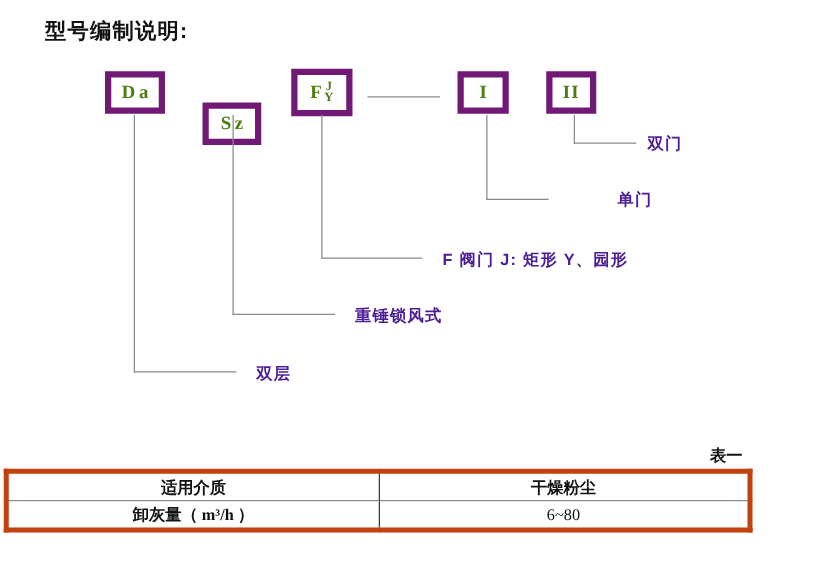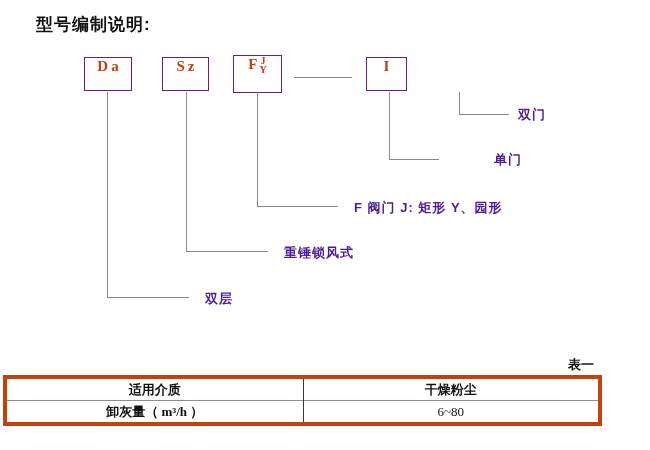--- a/index.html
+++ b/index.html
@@ -26,32 +26,33 @@
   #table-caption {
     position: absolute; left: 568px; top: 356px;
     font-size: 13px; font-weight: 700; color: #111111; text-align: center;
   }
 
   
   .mbox {
     position: absolute;
     top: 57px;
     height: 34px;
-    border: 1px solid #701a75;
+    border: 5px solid #701a75;
     background: #ffffff;
     display: flex;
+    align-items: center;
     justify-content: center;
     font-family: "Liberation Serif", serif;
     font-weight: 700;
     font-size: 15px;
-    color: #c2410c;
+    color: #4d7c0f;
     box-sizing: border-box;
   }
   #box-da { left: 84px;  width: 48px; letter-spacing: 3px; text-indent: 3px; }
-  #box-sz { left: 162px; width: 47px; letter-spacing: 3px; text-indent: 3px; }
+  #box-sz { left: 162px; width: 47px; letter-spacing: 3px; text-indent: 3px; margin-top: 25px; }
   #box-f  { left: 233px; top: 55px; width: 49px; height: 38px; }
   #box-i  { left: 366px; width: 41px; }
   #box-ii { left: 437px; width: 40px; letter-spacing: 1px; }
   .fstack {
     display: flex;
     flex-direction: column;
     align-items: center;
     font-size: 10px;
     line-height: 9px;
     margin-left: 2px;
@@ -127,20 +128,23 @@
   <div id="box-f" class="mbox">
     <span>F</span>
     <span class="fstack">
       <span>J</span>
       <span>Y</span>
     </span>
   </div>
   <div id="box-i" class="mbox">
     <span>I</span>
   </div>
+  <div id="box-ii" class="mbox">
+    <span>II</span>
+  </div>
 
   <div id="dash-f-i" class="dash"></div>
 
   <div id="v-ii" class="vl"></div>
   <div id="h-ii" class="hl"></div>
   <div id="v-i" class="vl"></div>
   <div id="h-i" class="hl"></div>
   <div id="v-f" class="vl"></div>
   <div id="h-f" class="hl"></div>
   <div id="v-sz" class="vl"></div>

